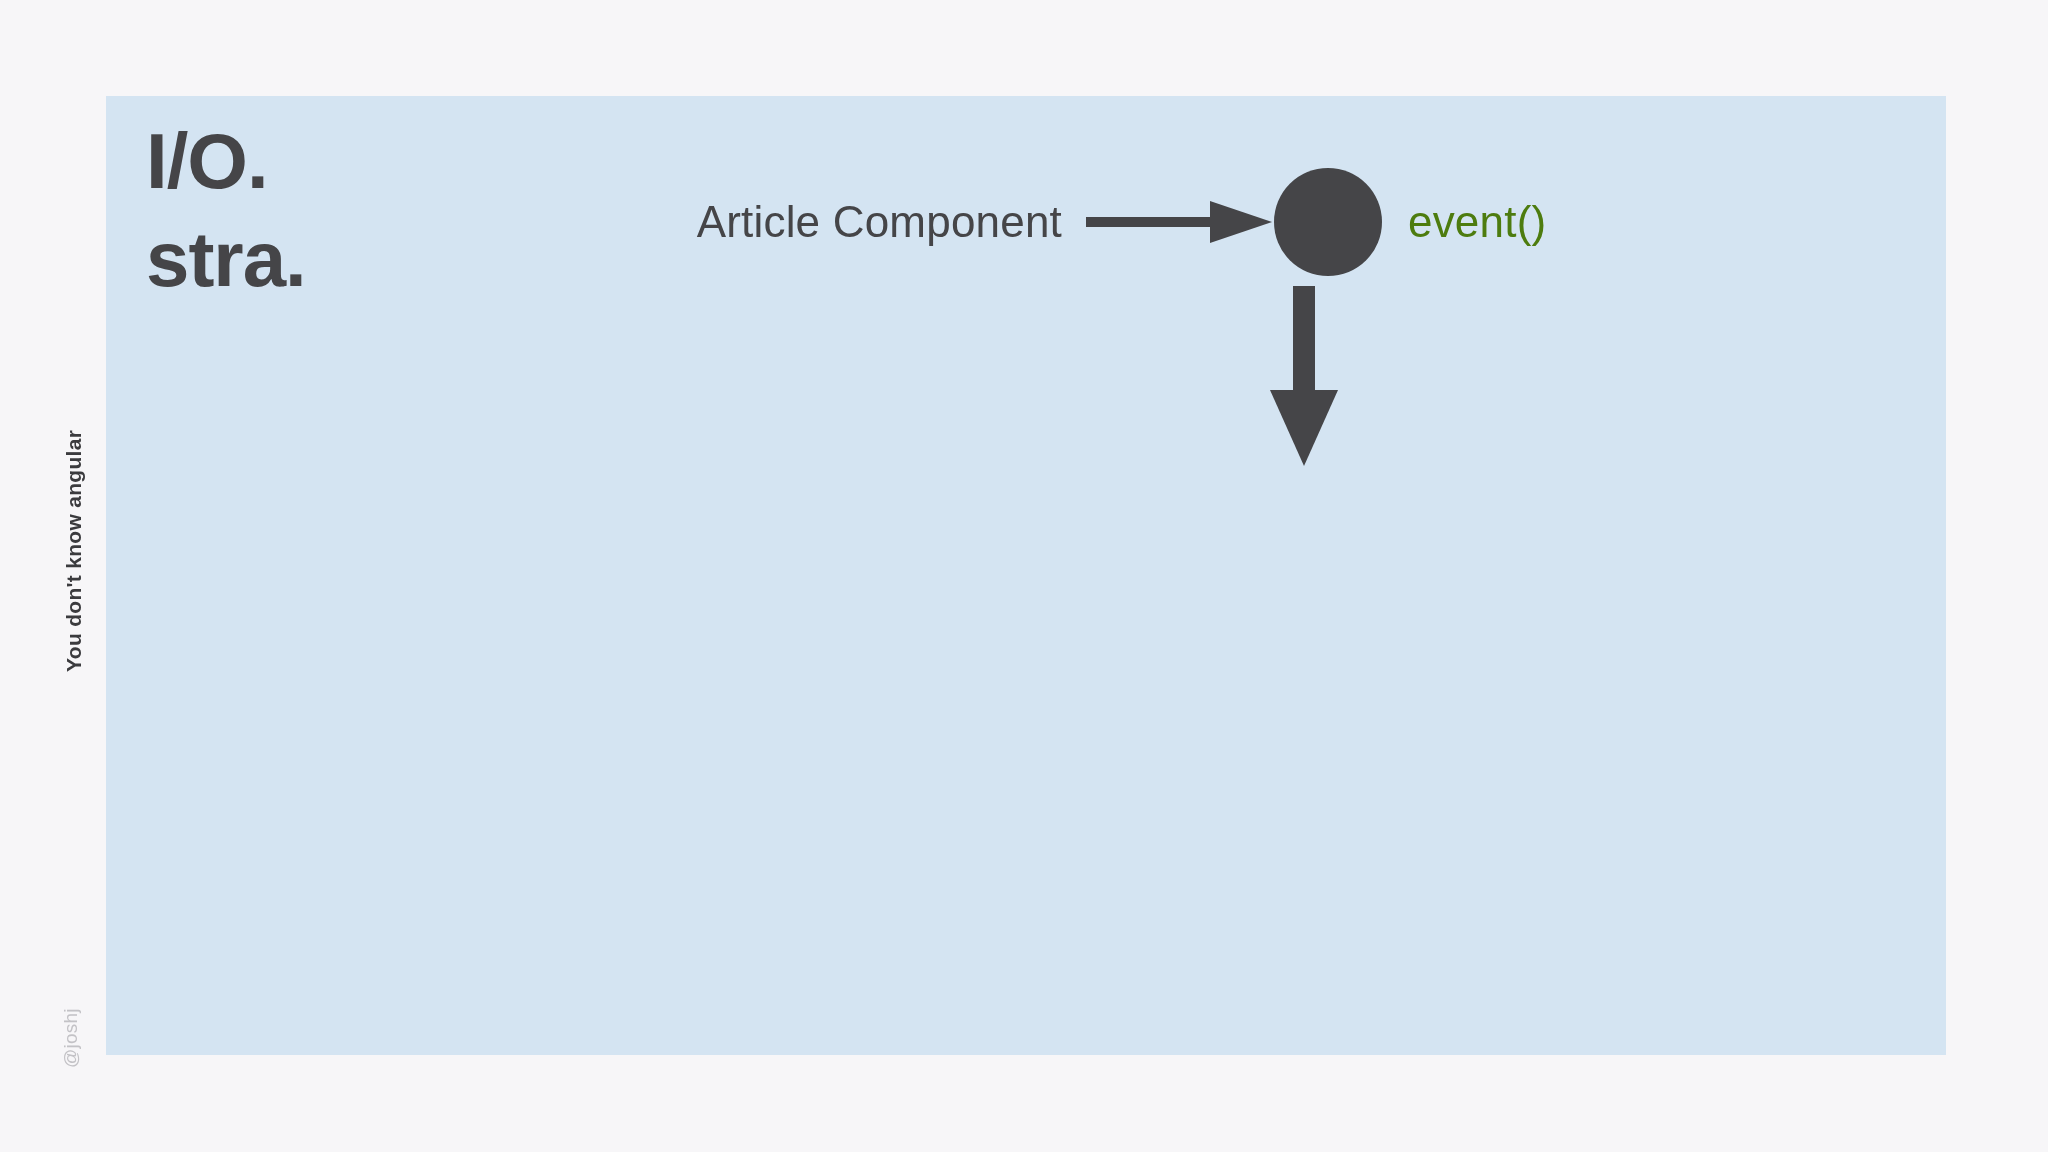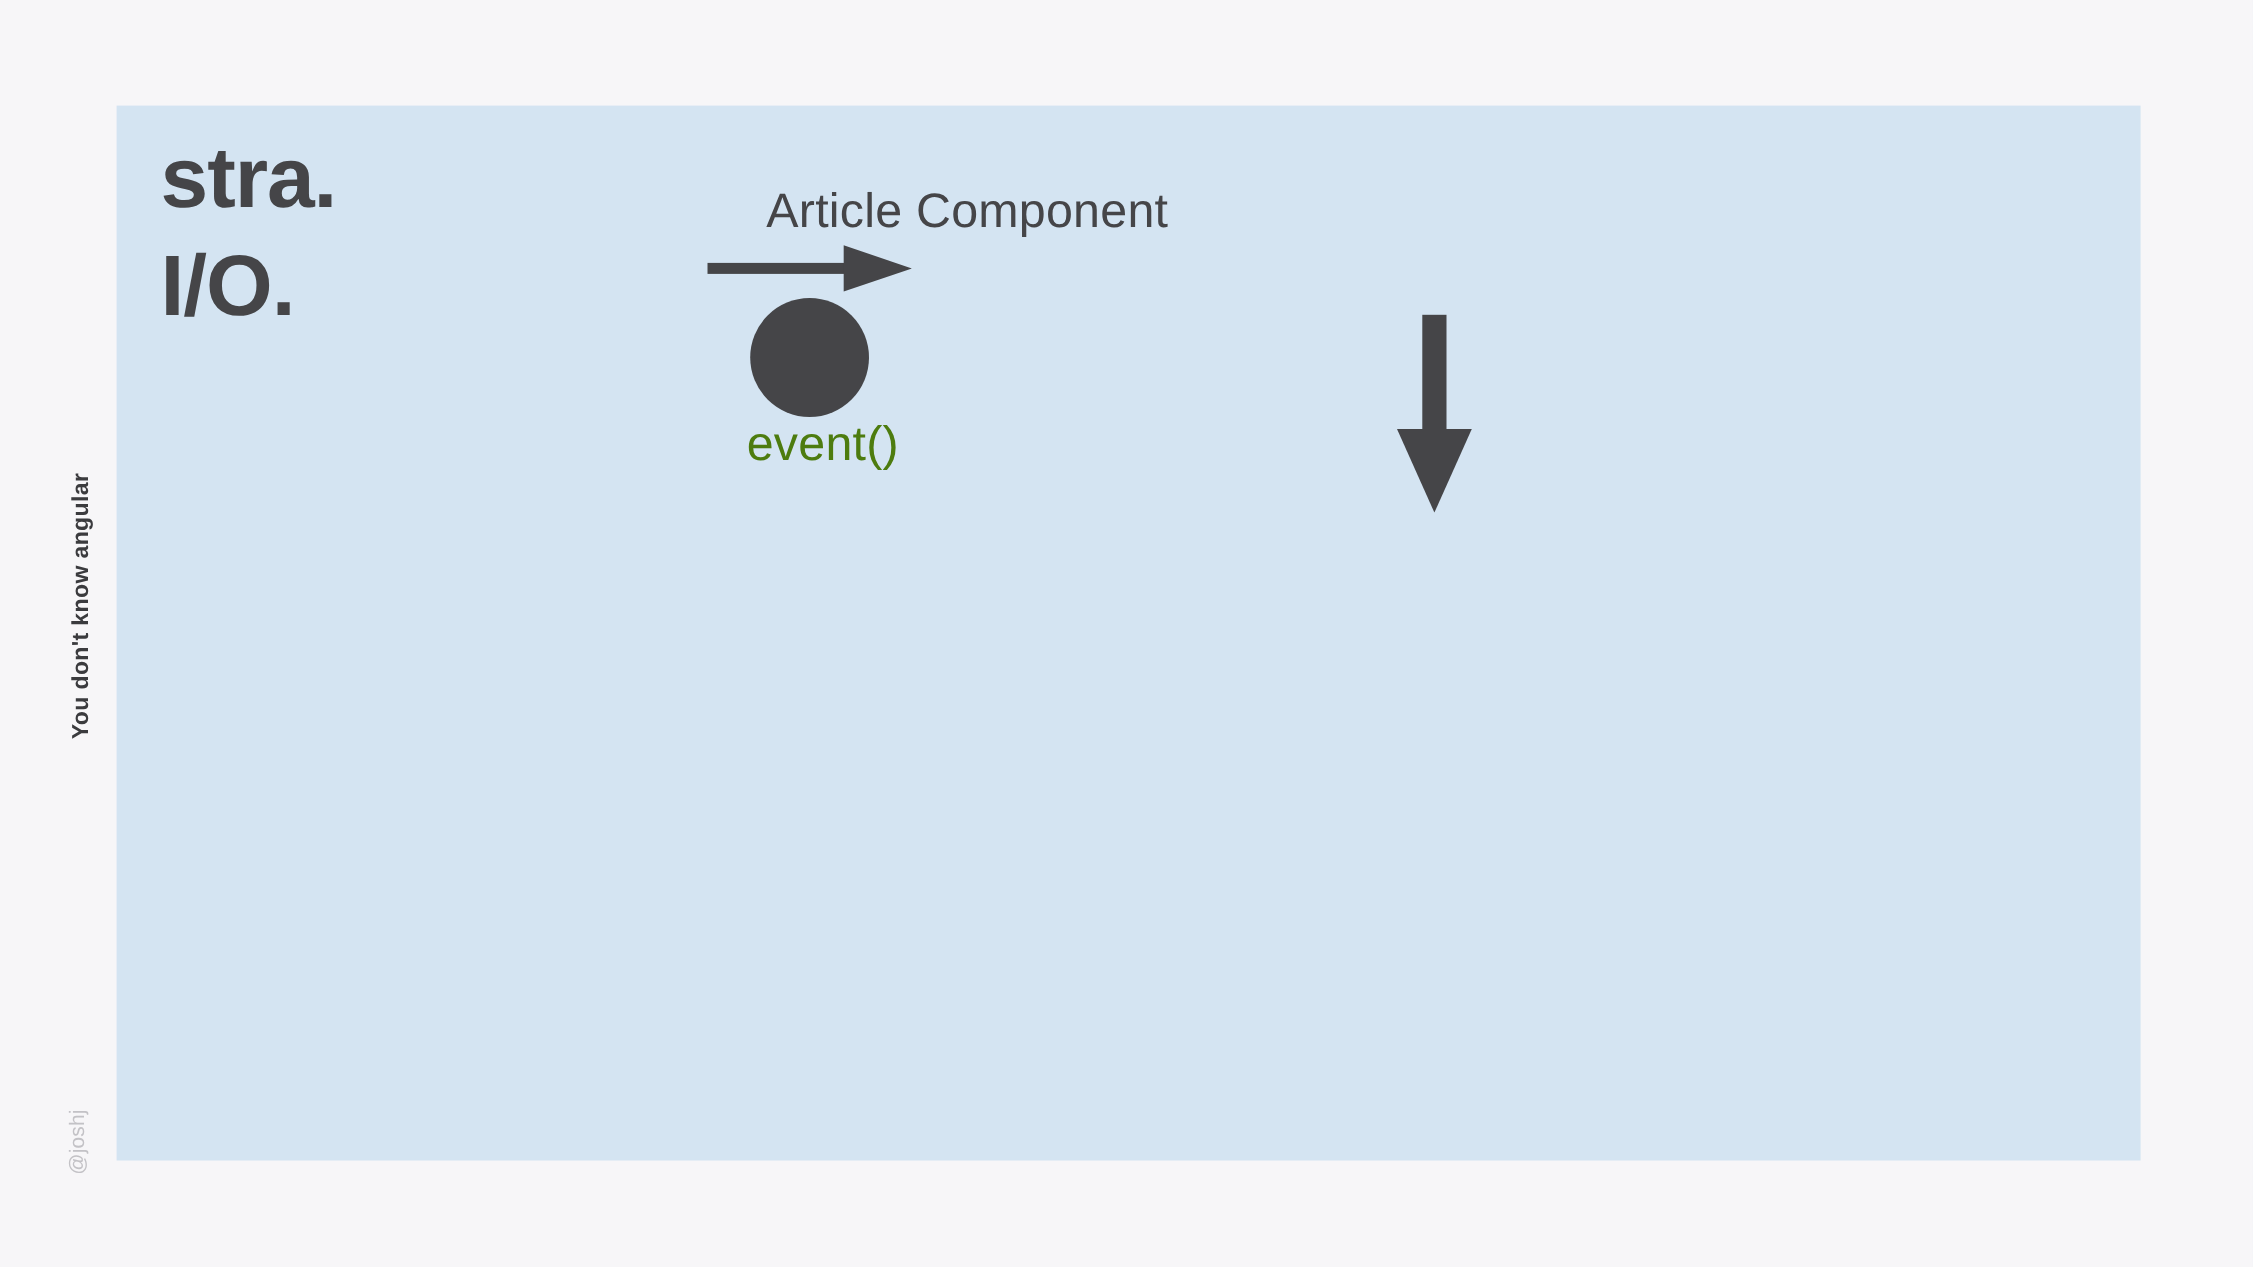--- a/index.html
+++ b/index.html
@@ -77,21 +77,20 @@
     top: 0;
     width: 1840px;
     height: 959px;
   }
 
   .flow-row {
     position: absolute;
     height: 110px;
     display: flex;
     align-items: center;
-    flex-direction: column;
   }
   #flow-row-event    { left: 280px; top: 71px; }
   #flow-row-http     { left: 280px; top: 396px; }
 
   .node-label {
     font-family: "Liberation Sans", sans-serif;
     font-weight: normal;
     font-size: 44px;
     color: #454548;
     white-space: nowrap;
@@ -140,22 +139,22 @@
 </head>
 <body>
 
 <div class="gutter-text" id="deck-title-vertical">You don't know angular</div>
 
 <div class="gutter-text" id="handle-vertical">@joshj</div>
 
 <div id="slide-panel">
 
   <div id="slide-title">
+    <span class="title-line">I/O.</span>
     <span class="title-line">stra.</span>
-    <span class="title-line">I/O.</span>
   </div>
 
   <div id="diagram">
 
     <div class="flow-row" id="flow-row-event">
       <div class="node-label">Article Component</div>
 
       <svg class="arrow-h" viewBox="0 0 186 54">
         <rect x="0" y="22" width="136" height="10" fill="#454548"></rect>
         <polygon points="124,6 186,27 124,48" fill="#454548"></polygon>

